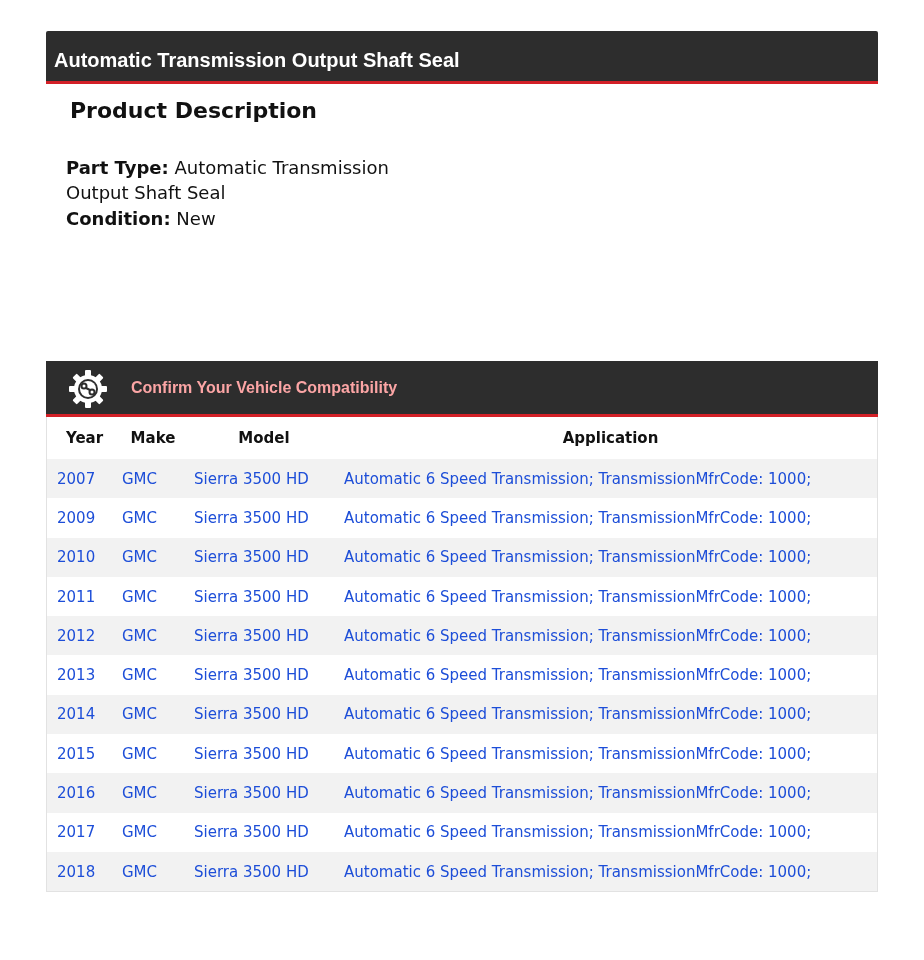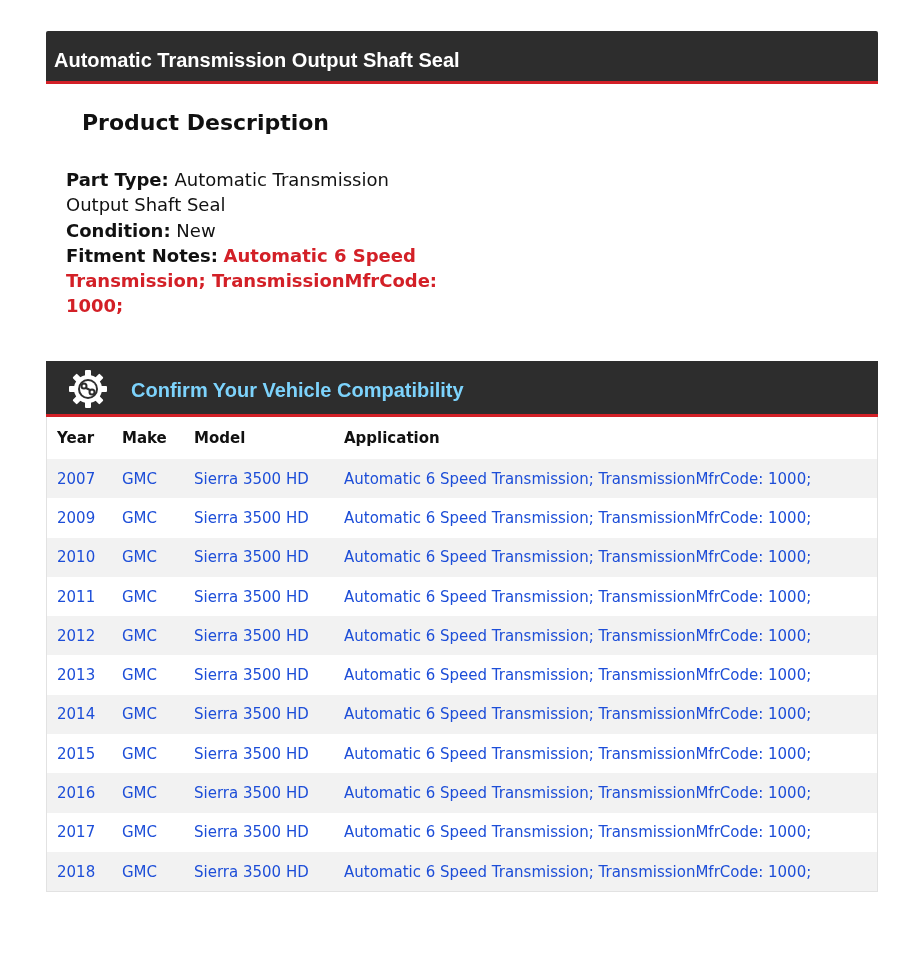--- a/index.html
+++ b/index.html
@@ -7,40 +7,40 @@
   .header-bar {
     position: absolute; left: 46px; top: 31px; width: 832px; height: 53px;
     background: #2d2d2d; border-bottom: 3px solid #d32027; border-radius: 2px 2px 0 0;
     box-sizing: border-box;
   }
   .header-title {
     position: absolute; left: 8px; top: 18px; color: #fff;
     font-family: "Liberation Sans", sans-serif; font-weight: bold; font-size: 20px; letter-spacing: 0;
   }
   .desc { position: absolute; left: 66px; top: 92px; width: 380px; }
-  .desc h2 { margin: 16px; font-size: 22px; font-weight: bold; line-height: 30px; }
+  .desc h2 { margin: 4px; font-size: 22px; font-weight: bold; line-height: 30px; }
   .desc .fields { margin-top: 29px; font-size: 18px; line-height: 25.3px; }
   .desc .lbl { font-weight: bold; }
   .desc .val { font-weight: normal; }
   .desc .red { color: #d32027; font-weight: bold; }
   .compat-bar {
     position: absolute; left: 46px; top: 361px; width: 832px; height: 56px;
     background: #2d2d2d; border-bottom: 3px solid #d32027; box-sizing: border-box;
   }
   .gear { position: absolute; left: 22px; top: 8px; width: 40px; height: 40px; }
   .compat-title {
-    position: absolute; left: 85px; top: 18px; color: #7dd3fc;
-    font-family: "Liberation Sans", sans-serif; font-weight: bold; font-size: 20px;
+    position: absolute; left: 85px; top: 18px; color: #fca5a5;
+    font-family: "Liberation Sans", sans-serif; font-weight: bold; font-size: 16px;
   }
   .table-wrap {
     position: absolute; left: 46px; top: 417px; width: 832px;
     border: 1px solid #e2e2e2; border-top: none; box-sizing: border-box;
   }
   table { width: 100%; border-collapse: collapse; font-size: 15px; }
-  th { text-align: left; font-weight: bold; height: 42px; padding: 0 0 0 10px; font-size: 15px; }
+  th { text-align: center; font-weight: bold; height: 42px; padding: 0 0 0 10px; font-size: 15px; }
   td { height: 39.3px; padding: 0 0 0 10px; color: #1d4ed8; }
   tbody tr:nth-child(odd) { background: #f2f2f2; }
   tbody tr:nth-child(even) { background: #ffffff; }
   .c-year { width: 55px; } .c-make { width: 62px; } .c-model { width: 140px; }
 </style>
 </head>
 <body>
 
 <div class="header-bar">
   <span class="header-title">Automatic Transmission Output Shaft Seal</span>
@@ -49,24 +49,20 @@
 <div class="desc">
   <h2>Product Description</h2>
   <div class="fields">
     <div>
       <span class="lbl">Part Type:</span>
       <span class="val">Automatic Transmission Output Shaft Seal</span>
     </div>
     <div>
       <span class="lbl">Condition:</span>
       <span class="val">New</span>
-    </div>
-    <div>
-      <span class="lbl">Fitment Notes:</span>
-      <span class="red">Automatic 6 Speed Transmission; TransmissionMfrCode: 1000;</span>
     </div>
   </div>
 </div>
 
 <div class="compat-bar">
   <svg class="gear" viewBox="0 0 40 40">
     <g fill="#fff">
       <circle cx="20" cy="20" r="14"></circle>
       <rect x="17" y="1" width="6" height="8" rx="1"></rect>
       <rect x="17" y="31" width="6" height="8" rx="1"></rect>

